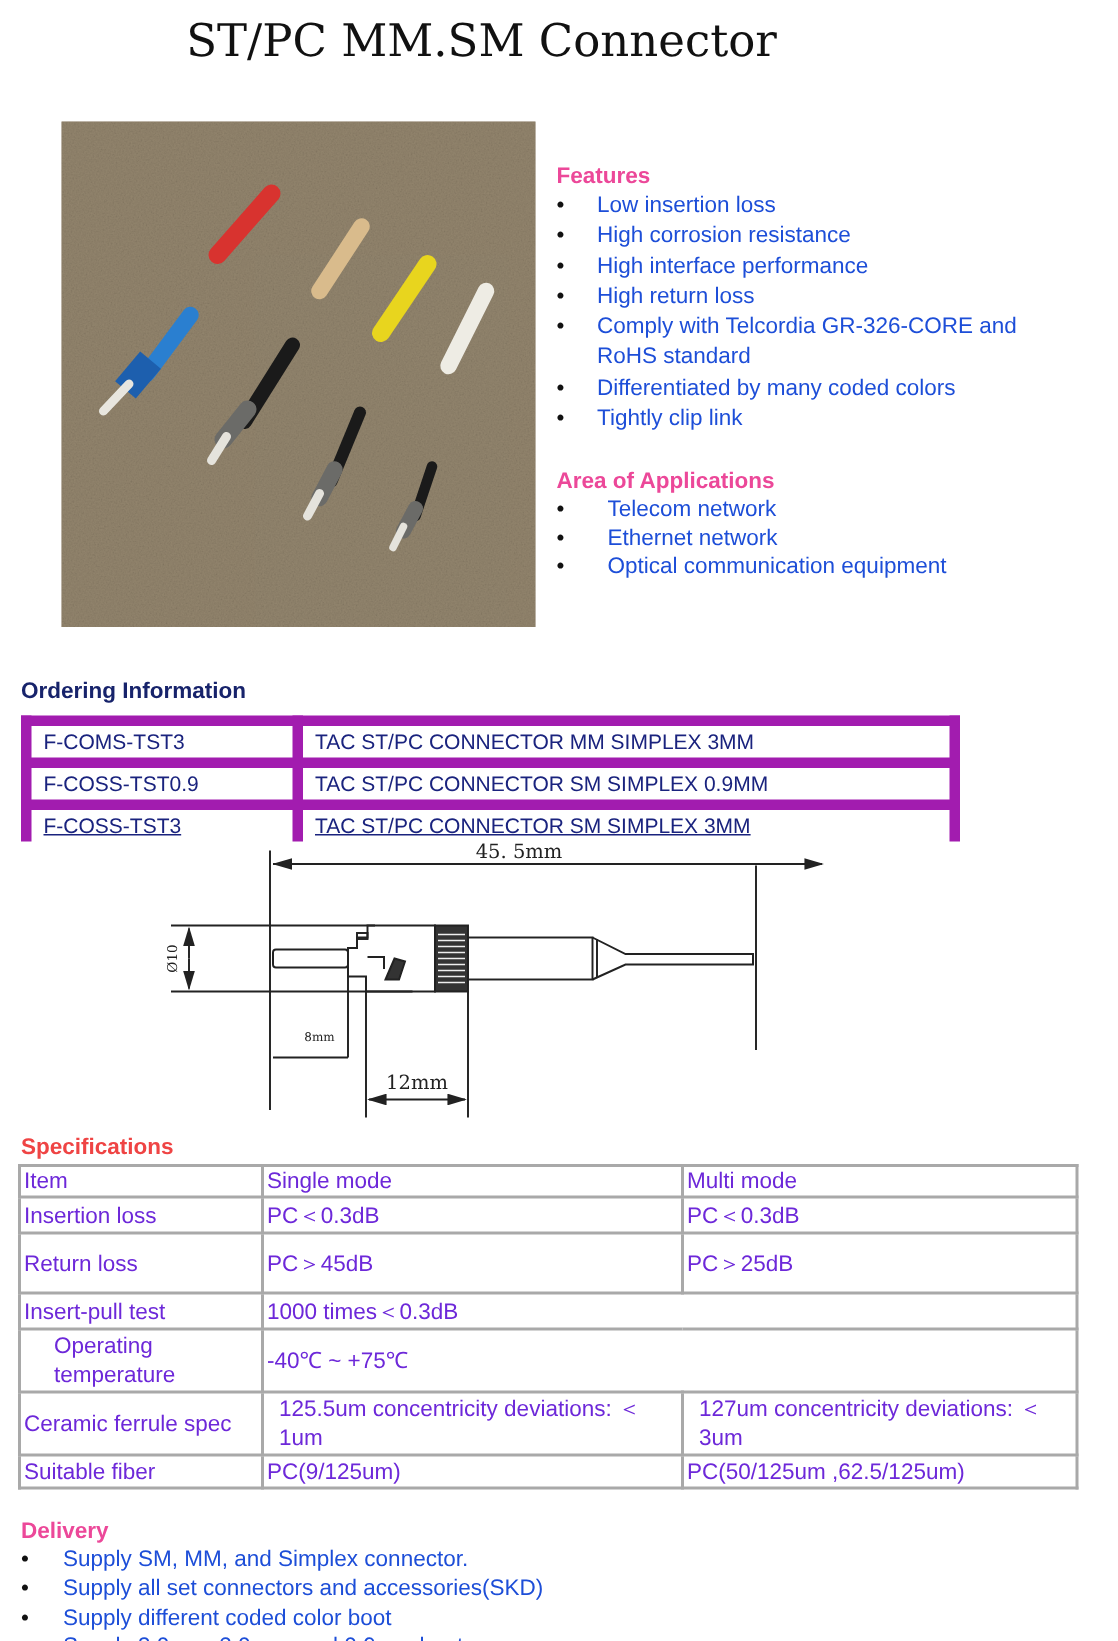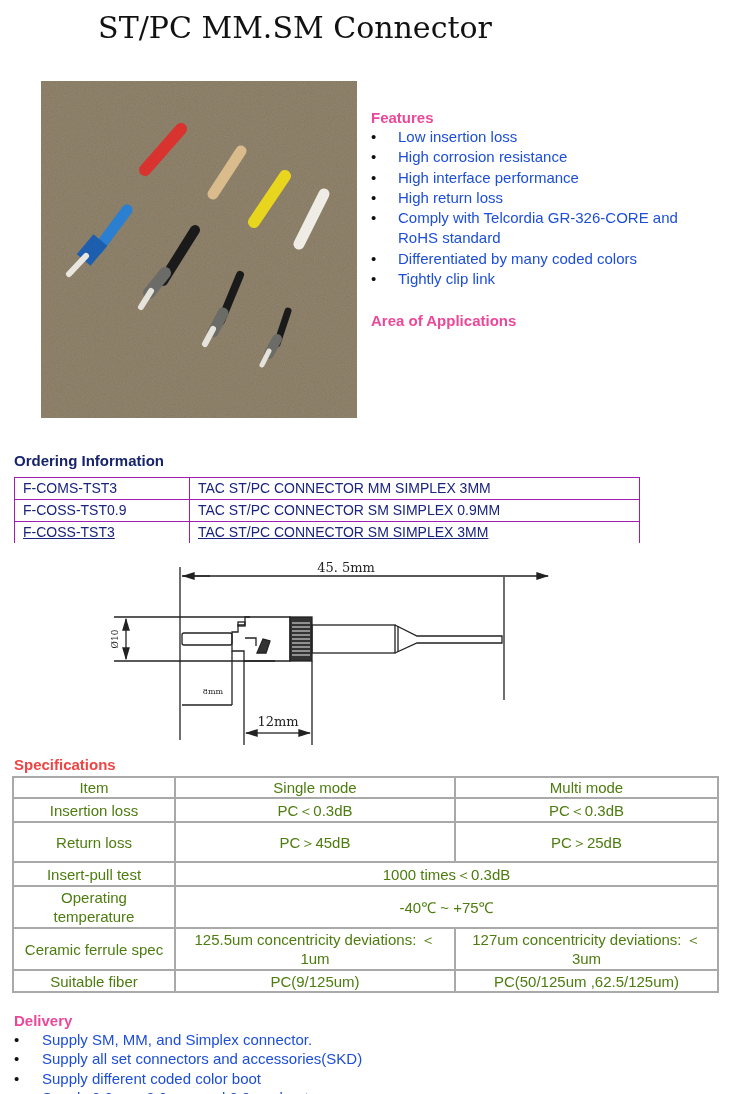--- a/index.html
+++ b/index.html
@@ -1,34 +1,34 @@
 <!DOCTYPE html>
 <html><head>
   <meta charset="utf-8">
   <style>
     html, body { margin: 0; padding: 0; background: #ffffff; }
     body { width: 745px; height: 1094px; position: relative; overflow: hidden; font-family: "Liberation Sans", sans-serif; color: #1a1a6e; }
-    .title { position: absolute; left: 0; top: 10px; width: 590px; text-align: center; font-family: "DejaVu Serif", serif; font-size: 30px; color: #111; letter-spacing: 0px; }
+    .title { position: absolute; left: 0; top: 10px; width: 590px; text-align: center; font-family: "DejaVu Serif", serif; font-size: 30px; color: #111; letter-spacing: 0px; padding-left: 26px; }
     .photo { position: absolute; left: 41px; top: 81px; width: 316px; height: 337px; background: #8d7f68; overflow: hidden; }
     .photo svg { width: 100%; height: 100%; display: block; }
     .features { position: absolute; left: 371px; top: 109px; width: 370px; }
     .sec-h { font-weight: bold; font-size: 15px; color: #ec4899; margin: 0; line-height: 18px; }
     ul.b { list-style: none; margin: 0; padding: 0; }
     ul.b li { position: relative; font-size: 15px; line-height: 20.3px; color: #1d4ed8; padding-left: 27px; }
     ul.b li::before { content: "\2022"; position: absolute; left: 0; top: 0; color: #111; }
     ul.apps li { padding-left: 34px; line-height: 19px; }
     .apps-wrap { position: absolute; left: 371px; top: 312px; width: 370px; }
     .ord-h { position: absolute; left: 14px; top: 452px; font-weight: bold; font-size: 15px; color: #17236b; }
     table.ord { position: absolute; left: 14px; top: 477px; width: 626px; border-collapse: collapse; font-family: "Liberation Sans Narrow", "Liberation Sans", sans-serif; font-size: 14px; color: #1a237e; }
-    table.ord td { border: 1px solid #a21caf; height: 21px; padding: 0 0 0 8px; line-height: 21px; }
+    table.ord td { border: 7px solid #a21caf; height: 21px; padding: 0 0 0 8px; line-height: 21px; }
     table.ord td:first-child { width: 166px; }
     table.ord tr:last-child td { border-bottom: none; text-decoration: underline; }
     .drawing { position: absolute; left: 110px; top: 555px; width: 480px; height: 195px; }
     .spec-h { position: absolute; left: 14px; top: 756px; font-weight: bold; font-size: 15px; color: #ef4444; }
-    table.spec { position: absolute; left: 12px; top: 776px; width: 707px; border-collapse: collapse; font-size: 15px; color: #4d7c0f; text-align: center; }
+    table.spec { position: absolute; left: 12px; top: 776px; width: 707px; border-collapse: collapse; font-size: 15px; color: #6d28d9; text-align: left; }
     table.spec td { border: 2px solid #a9a9a9; padding: 0 2px; line-height: 19px; }
     table.spec td.item { width: 156px; }
     table.spec td.sm { width: 274px; }
     .deliv { position: absolute; left: 14px; top: 1012px; width: 500px; }
     ul.deliv-list li { padding-left: 28px; line-height: 19.3px; }
   </style>
 </head>
 <body>
 
 <div class="title">ST/PC MM.SM Connector</div>
@@ -87,20 +87,25 @@
     <li>High interface performance</li>
     <li>High return loss</li>
     <li style="width:320px">Comply with Telcordia GR-326-CORE and RoHS standard</li>
     <li>Differentiated by many coded colors</li>
     <li>Tightly clip link</li>
   </ul>
 </div>
 
 <div class="apps-wrap">
   <p class="sec-h">Area of Applications</p>
+  <ul class="b apps">
+    <li>Telecom network</li>
+    <li>Ethernet network</li>
+    <li>Optical communication equipment</li>
+  </ul>
 </div>
 
 <div class="ord-h">Ordering Information</div>
 <table class="ord">
   <tbody>
       <tr>
     <td>F-COMS-TST3</td>
     <td>TAC ST/PC CONNECTOR MM SIMPLEX 3MM</td>
   </tr>
   <tr>

